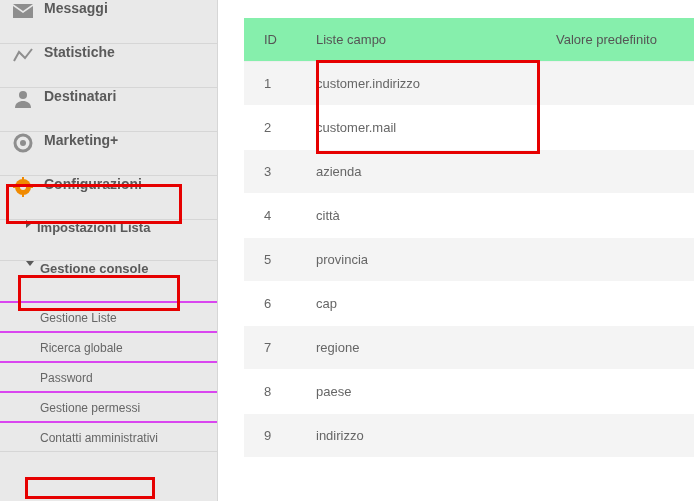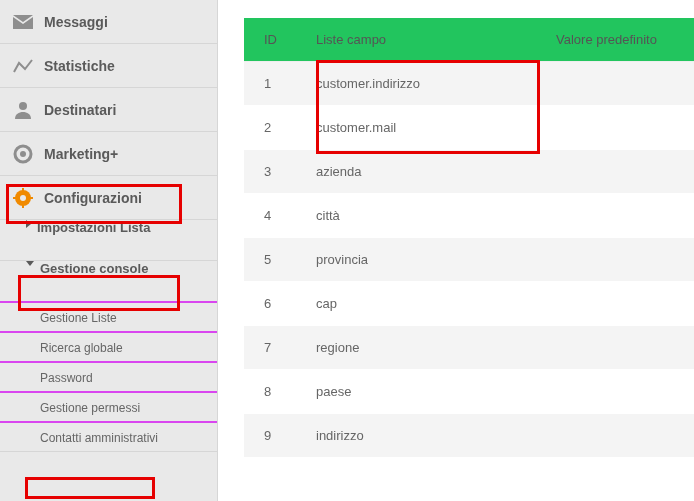--- a/index.html
+++ b/index.html
@@ -15,21 +15,21 @@
   }
   .sidebar {
     width: 218px;
     float: left;
     background: #e9e9e9;
     border-right: 1px solid #d6d6d6;
     height: 501px;
   }
   .nav-item {
     display: flex;
-    align-items: center;
+    align-items: flex-start;
     height: 44px;
     padding: 0 12px;
     border-bottom: 1px solid #d6d6d6;
     font-weight: bold;
     font-size: 14px;
     color: #5a5a5a;
     cursor: pointer;
   }
   .nav-item .ic {
     width: 22px;
@@ -95,21 +95,21 @@
     border-collapse: collapse;
     margin-left: 26px;
     margin-top: 18px;
   }
   thead th {
     text-align: left;
     font-weight: normal;
     color: #555;
     font-size: 13px;
     padding: 14px 12px;
-    background: #22c55e;
+    background: #86efac;
     border-bottom: 1px solid #eee;
   }
   tbody td {
     padding: 14px 12px;
     font-size: 13px;
     color: #666;
     border-bottom: 1px solid #fff;
   }
   tbody tr:nth-child(odd) td { background: #f4f4f4; }
   tbody tr:nth-child(even) td { background: #fff; }

